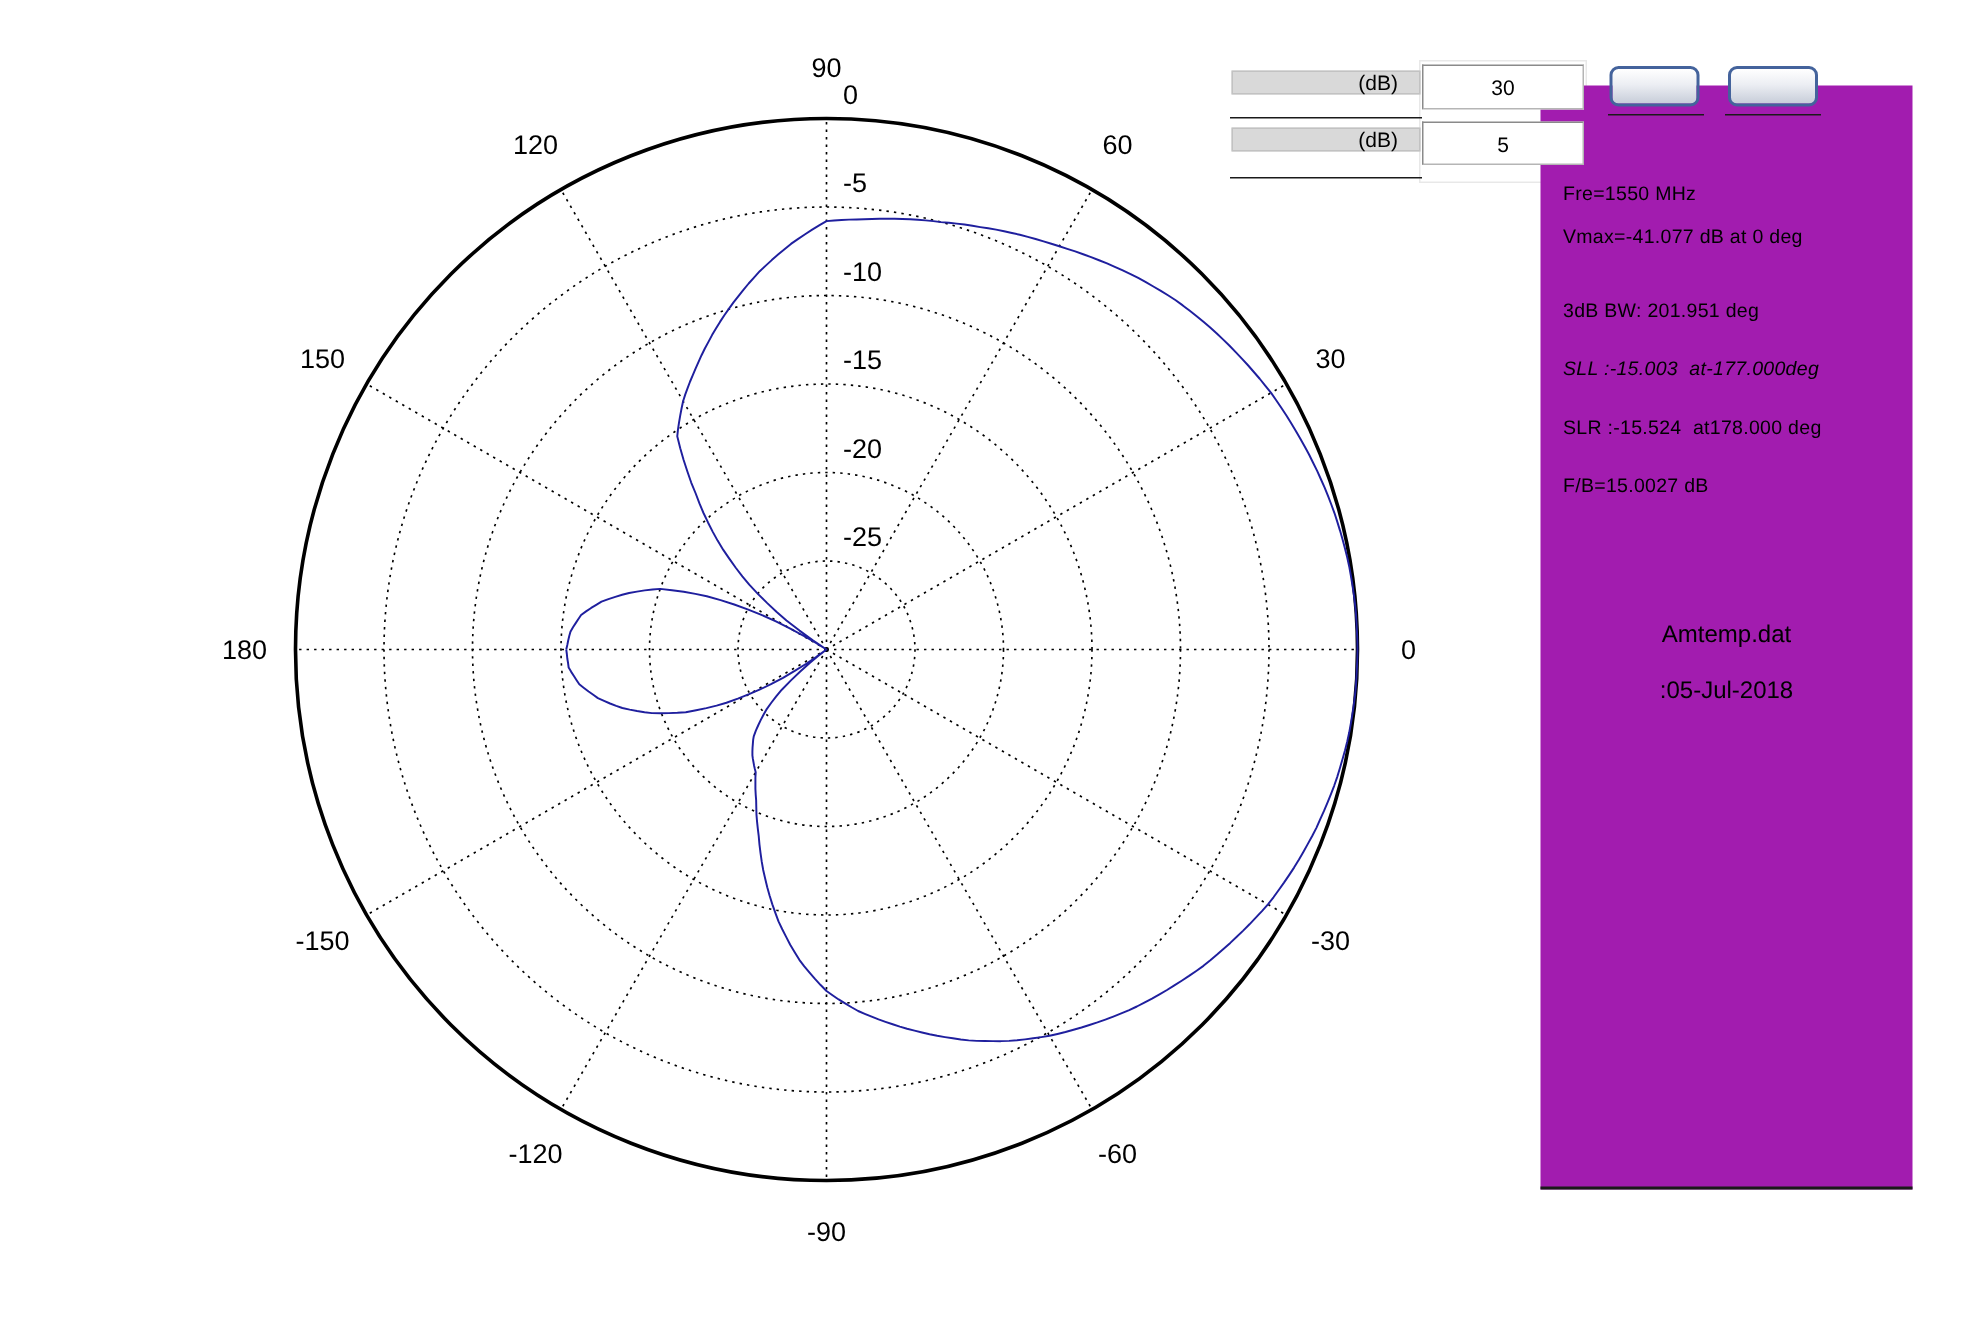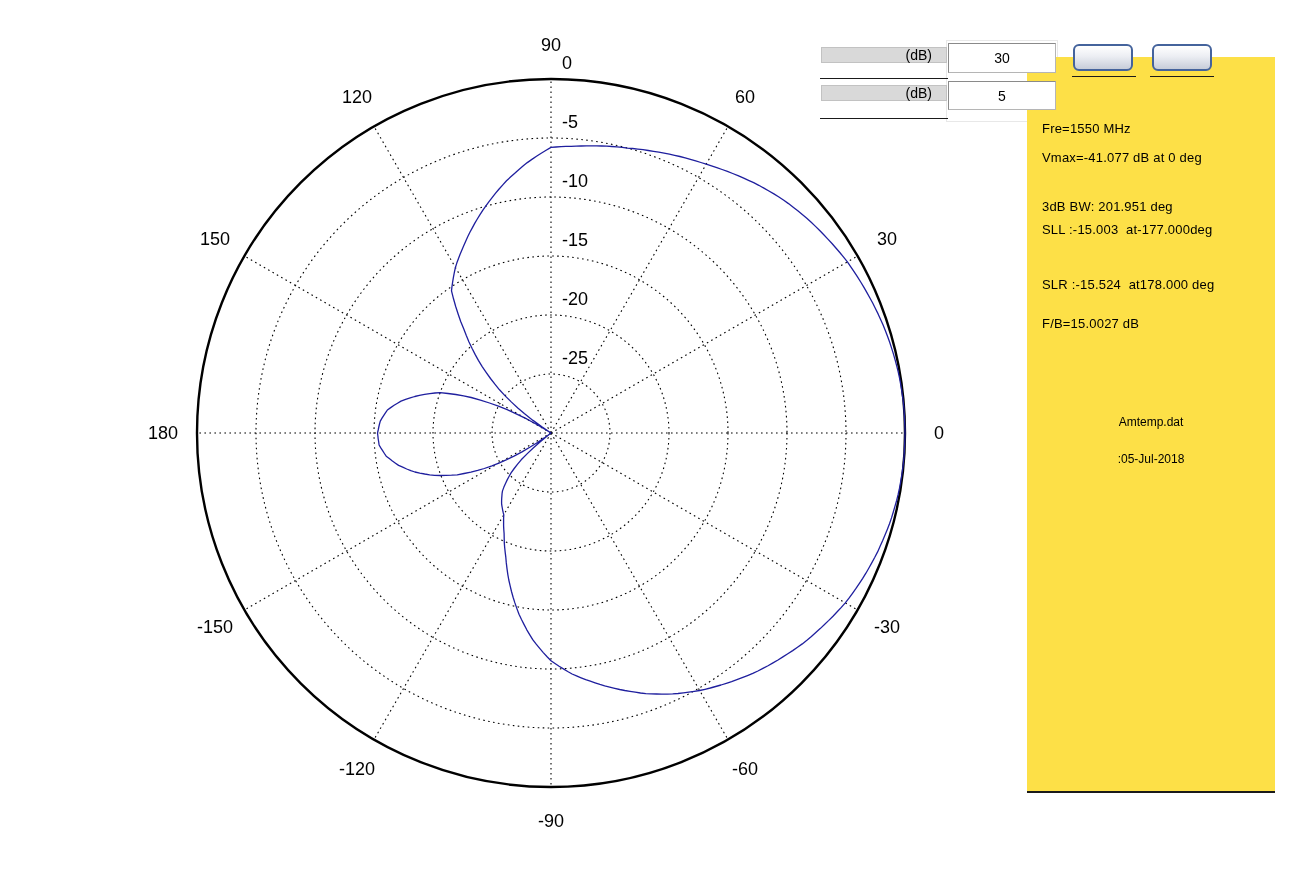--- a/index.html
+++ b/index.html
@@ -42,29 +42,29 @@
   #btn-1{left:1073px;top:44px;}
   #btn-2{left:1152px;top:44px;}
   .hline{height:0;border-top:1px solid #1a1a1a;}
   #range-underline{left:820px;top:78px;width:128px;}
   #step-underline{left:820px;top:118px;width:128px;}
   #btn1-underline{left:1072px;top:76px;width:64px;}
   #btn2-underline{left:1150px;top:76px;width:64px;}
   
   #info-panel{
     left:1027px;top:57px;width:248px;height:736px;
-    background:#fde047;border-bottom:2px solid #1a1a1a;box-sizing:border-box;
+    background:#a21caf;border-bottom:2px solid #1a1a1a;box-sizing:border-box;
   }
   .stat-line{
     position:absolute;left:15px;white-space:pre;
     font-size:13px;letter-spacing:0.2px;
   }
   .centered-line{
     position:absolute;left:0;width:100%;text-align:center;
-    font-size:12px;white-space:pre;
+    font-size:16px;white-space:pre;
   }
 </style>
 </head>
 <body>
 
 <svg id="chart-svg" class="abs" width="1010" height="885">
     <g>
       <line stroke="#000000" stroke-width="1.1" stroke-dasharray="1.6 3.4" fill="none" x1="551" y1="433" x2="551" y2="79"></line>
       <line stroke="#000000" stroke-width="1.1" stroke-dasharray="1.6 3.4" fill="none" x1="551" y1="433" x2="374.0000000000001" y2="126.42700706030871"></line>
       <line stroke="#000000" stroke-width="1.1" stroke-dasharray="1.6 3.4" fill="none" x1="551" y1="433" x2="244.4270070603087" y2="256"></line>
@@ -106,21 +106,21 @@
     </g>
     <path d="M377.5 433.0 L377.9 436.0 L378.2 439.0 L378.7 442.0 L379.1 445.0 L380.8 447.9 L382.6 450.7 L384.4 453.5 L386.2 456.2 L389.3 458.6 L392.4 461.0 L395.5 463.2 L398.6 465.4 L402.7 467.2 L406.7 469.0 L410.8 470.6 L414.9 472.0 L419.8 473.1 L424.7 474.0 L429.7 474.8 L434.6 475.4 L440.3 475.5 L446.0 475.4 L451.6 475.2 L457.2 474.8 L464.1 473.5 L470.9 472.1 L477.7 470.4 L484.3 468.5 L491.9 465.8 L499.4 462.8 L506.7 459.6 L514.0 456.1 L522.0 451.9 L529.8 447.3 L537.5 442.5 L544.3 437.9 L551.0 433.0 L545.4 437.4 L540.0 441.9 L533.5 447.7 L527.3 453.6 L521.2 459.8 L517.6 464.1 L514.2 468.5 L510.9 473.1 L509.0 476.5 L507.2 479.9 L505.5 483.5 L503.9 487.1 L502.5 490.9 L502.1 493.3 L501.9 495.9 L501.7 498.4 L501.6 501.0 L501.6 503.6 L501.9 505.8 L502.3 508.0 L502.7 510.3 L503.2 512.5 L503.8 514.8 L503.6 518.5 L503.6 522.2 L503.6 525.9 L503.8 529.7 L504.1 533.5 L504.2 538.2 L504.3 542.9 L504.7 547.7 L505.2 552.4 L505.8 557.2 L506.3 562.9 L507.0 568.6 L507.8 574.3 L508.8 580.0 L510.1 585.7 L511.5 591.5 L513.1 597.2 L514.9 602.9 L516.9 608.6 L519.0 614.3 L521.5 619.5 L524.1 624.6 L526.8 629.8 L529.8 634.8 L532.9 639.9 L536.2 644.2 L539.7 648.4 L543.3 652.6 L547.1 656.7 L551.0 660.7 L555.0 663.5 L559.1 666.3 L563.4 668.9 L567.7 671.5 L572.1 674.0 L576.5 675.9 L581.1 677.8 L585.7 679.6 L590.3 681.2 L595.1 682.8 L599.9 684.4 L604.7 685.8 L609.7 687.1 L614.7 688.3 L619.7 689.5 L624.8 690.5 L630.0 691.4 L635.2 692.2 L640.5 693.0 L645.8 693.6 L651.1 693.9 L656.5 694.0 L661.8 694.1 L667.2 694.1 L672.7 693.9 L678.0 693.5 L683.4 692.9 L688.8 692.2 L694.2 691.4 L699.7 690.5 L705.0 689.3 L710.3 688.0 L715.7 686.5 L721.0 685.0 L726.3 683.3 L731.6 681.6 L736.9 679.7 L742.2 677.7 L747.5 675.6 L752.8 673.4 L757.9 671.0 L762.9 668.4 L768.0 665.7 L773.0 662.9 L778.0 660.0 L782.9 656.9 L787.8 653.8 L792.7 650.6 L797.5 647.3 L802.3 643.9 L806.9 640.2 L811.4 636.4 L815.8 632.5 L820.2 628.6 L824.5 624.5 L828.8 620.4 L833.0 616.2 L837.2 611.8 L841.3 607.4 L845.3 602.9 L849.0 598.2 L852.5 593.3 L856.0 588.4 L859.4 583.4 L862.7 578.4 L865.9 573.2 L868.9 568.0 L871.9 562.6 L874.8 557.3 L877.6 551.9 L880.1 546.3 L882.6 540.8 L885.0 535.1 L887.3 529.4 L889.5 523.7 L891.5 517.9 L893.3 512.0 L895.0 506.1 L896.7 500.2 L898.2 494.2 L899.5 488.2 L900.6 482.1 L901.6 476.0 L902.5 469.9 L903.3 463.8 L903.9 457.7 L904.3 451.5 L904.6 445.3 L904.9 439.2 L905.0 433.0 L904.9 426.8 L904.6 420.7 L904.3 414.5 L903.9 408.3 L903.3 402.2 L902.5 396.1 L901.6 390.0 L900.6 383.9 L899.5 377.8 L898.2 371.8 L896.7 365.8 L895.1 359.9 L893.4 353.9 L891.6 348.1 L889.7 342.2 L887.6 336.5 L885.4 330.8 L883.1 325.1 L880.6 319.5 L878.1 313.9 L875.4 308.5 L872.7 303.0 L869.8 297.7 L866.8 292.4 L863.8 287.1 L860.7 282.0 L857.5 276.8 L854.2 271.8 L850.8 266.8 L847.4 261.9 L843.6 257.2 L839.8 252.5 L835.9 248.0 L832.0 243.5 L827.9 239.1 L823.8 234.8 L819.7 230.5 L815.5 226.4 L811.2 222.3 L806.8 218.3 L802.3 214.5 L797.8 210.8 L793.2 207.2 L788.5 203.6 L783.8 200.2 L778.9 197.0 L773.9 193.9 L768.9 191.0 L763.9 188.1 L758.8 185.3 L753.7 182.7 L748.5 180.3 L743.2 177.9 L738.0 175.6 L732.7 173.5 L727.4 171.4 L722.1 169.5 L716.8 167.6 L711.5 165.9 L706.2 164.2 L700.9 162.5 L695.7 160.9 L690.4 159.3 L685.2 157.9 L679.9 156.5 L674.6 155.3 L669.4 154.2 L664.1 153.1 L658.8 152.2 L653.5 151.4 L648.3 150.5 L643.0 149.7 L637.8 149.1 L632.6 148.5 L627.4 148.1 L622.2 147.4 L617.0 146.9 L611.9 146.5 L606.7 146.2 L601.6 146.0 L596.5 145.8 L591.4 145.8 L586.3 145.8 L581.2 146.0 L576.1 146.2 L571.1 146.3 L566.0 146.4 L561.0 146.7 L556.0 147.0 L551.0 147.4 L546.1 150.3 L541.2 153.3 L536.5 156.3 L531.9 159.4 L527.3 162.6 L523.0 166.1 L518.7 169.7 L514.5 173.4 L510.5 177.1 L506.5 180.8 L502.8 184.9 L499.1 189.0 L495.6 193.2 L492.3 197.4 L489.0 201.6 L485.9 205.9 L482.9 210.2 L480.0 214.6 L477.3 219.0 L474.7 223.4 L472.3 227.9 L469.9 232.3 L467.7 236.8 L465.7 241.3 L463.7 245.8 L461.8 250.2 L460.0 254.5 L458.4 258.8 L456.8 263.1 L455.4 267.5 L454.4 272.2 L453.5 276.9 L452.7 281.6 L452.0 286.3 L451.5 290.9 L453.5 298.8 L455.7 306.5 L458.2 314.2 L460.8 321.7 L463.8 329.0 L466.3 335.6 L469.0 342.0 L472.0 348.3 L475.1 354.4 L478.4 360.4 L482.2 366.6 L486.3 372.6 L490.5 378.5 L494.9 384.2 L499.5 389.8 L505.4 396.1 L511.5 402.1 L517.8 408.0 L524.3 413.6 L533.0 420.4 L541.9 426.8 L551.0 433.0 L544.0 428.6 L536.8 424.5 L527.2 419.2 L517.3 414.3 L507.2 409.7 L498.4 406.2 L489.5 403.0 L480.4 400.1 L471.2 397.5 L463.6 395.9 L455.8 394.5 L448.0 393.5 L440.1 392.6 L435.0 393.0 L429.8 393.6 L424.6 394.4 L419.4 395.3 L414.8 396.5 L410.2 397.9 L405.6 399.4 L401.0 401.1 L397.5 403.2 L394.1 405.3 L390.7 407.6 L387.4 410.0 L385.6 412.7 L383.8 415.4 L382.0 418.2 L380.3 421.1 L379.5 424.0 L378.8 427.0 L378.2 430.0 L377.5 433.0" fill="none" stroke="#1f1f9e" stroke-width="1.3" stroke-linejoin="round"></path>
   </svg>
 
 <div class="abs white-back"></div>
 <div class="abs" id="info-panel">
   <div id="stat-lines">
       <div class="stat-line" style="top: 64px;">Fre=1550 MHz</div>
       <div class="stat-line" style="top: 93px;">Vmax=-41.077 dB at 0 deg</div>
       <div class="stat-line" style="top: 142px;">3dB BW: 201.951 deg</div>
-      <div class="stat-line" style="top: 165px;">SLL :-15.003  at-177.000deg</div>
+      <div class="stat-line" style="top: 181px; font-style: italic;">SLL :-15.003  at-177.000deg</div>
       <div class="stat-line" style="top: 220px;">SLR :-15.524  at178.000 deg</div>
       <div class="stat-line" style="top: 259px; text-align: center;">F/B=15.0027 dB</div>
     </div>
   <div class="centered-line" style="top:358px;">Amtemp.dat</div>
   <div class="centered-line" style="top:395px;">:05-Jul-2018</div>
 </div>
 
 <div class="abs label-box" id="range-label">(dB)</div>
 <input class="abs val-input" id="range-input" type="text" value="30" style="">
 <div class="abs hline" id="range-underline"></div>

